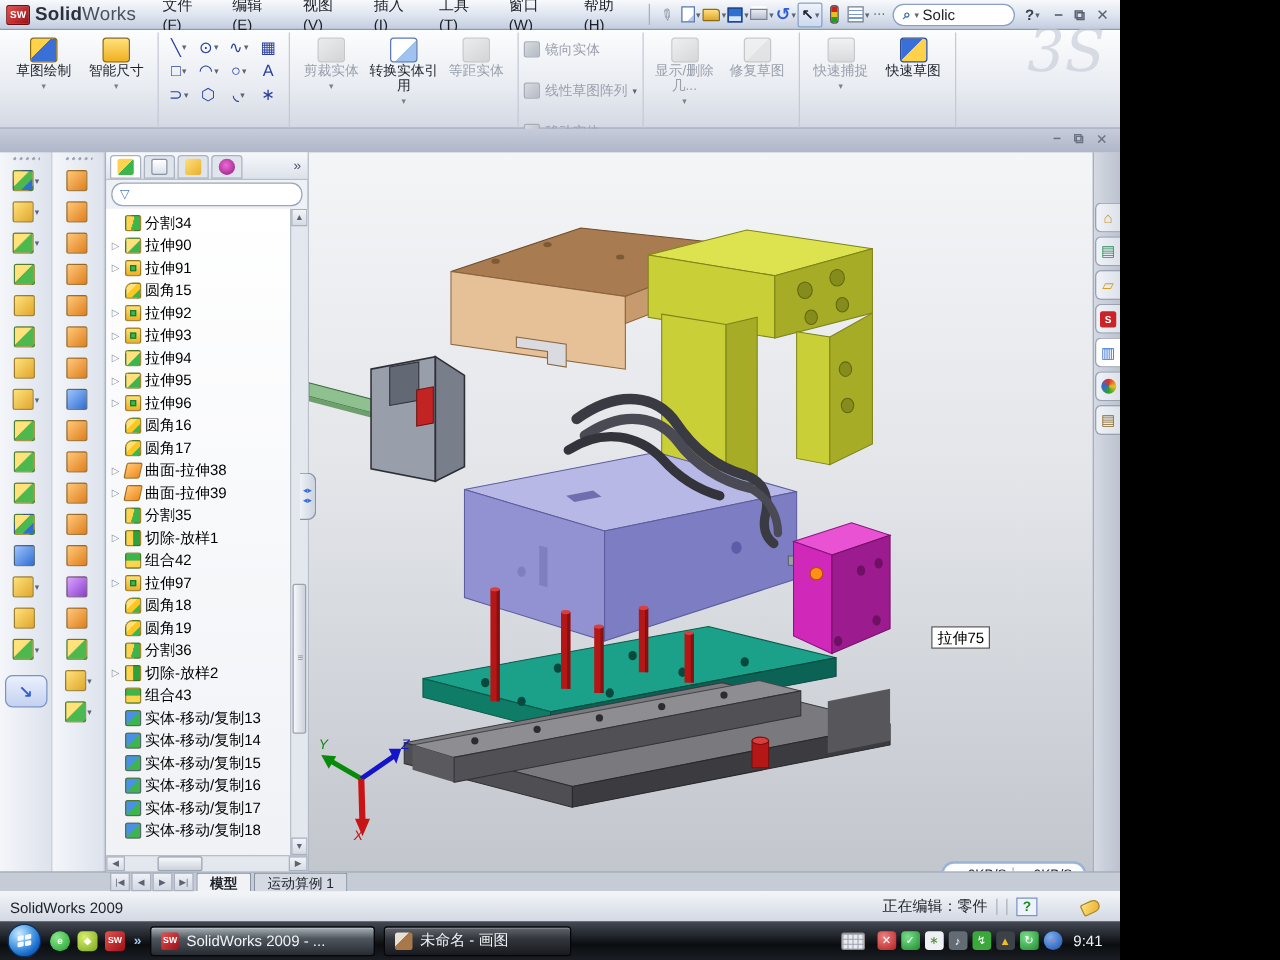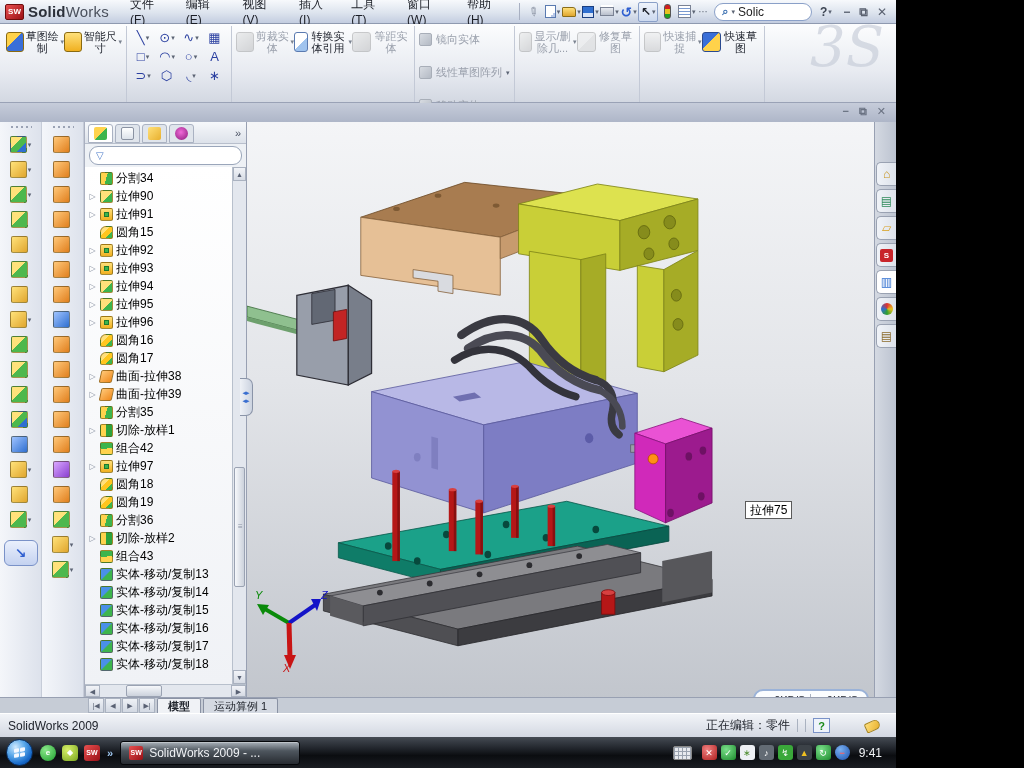--- a/index.html
+++ b/index.html
@@ -28,40 +28,40 @@
 .mini-tl{width:7px;height:15px;border-radius:3px;border:1px solid #555;background:linear-gradient(#d02020 0 33%,#e8c020 33% 66%,#20a020 66%)}
 .mini-opts{width:13px;height:13px;background:repeating-linear-gradient(#fff 0 2px,#7a9ad0 2px 3px);border:1px solid #7a8294}
 .overflow-lbl{color:#6a7282;font-size:10px;padding:0 2px}
 .searchbox{display:flex;align-items:center;gap:3px;background:#fff;border:1px solid #8aa0c8;border-radius:9px;height:18px;padding:0 7px;width:100px;margin:0 4px;color:#222}
 .search-mag{color:#3a6fb0;font-size:11px;font-weight:bold}
 .win-ctl{display:flex;gap:9px;margin:0 4px 0 8px;color:#5a6170;font-weight:bold;font-size:12px}
 
 
 .ribbon{position:relative;height:79px;background:linear-gradient(#fcfdfe,#e8ebf1 60%,#d3d8e2);border-bottom:1px solid #9aa2b6;display:flex;align-items:stretch;padding:2px 0 0 2px}
 .rgroup{display:flex;align-items:flex-start;padding:2px 4px 0;border-right:1px solid #c3c9d6}
-.rbtn{width:58px;display:flex;flex-direction:row;align-items:center;gap:1px;font-size:11px;line-height:12px;text-align:center;color:#1e222c;padding-top:2px}
+.rbtn{width:58px;display:flex;flex-direction:column;align-items:center;gap:1px;font-size:11px;line-height:12px;text-align:center;color:#1e222c;padding-top:2px}
 .rbtn.disabled{color:#9aa0ac}
 .rbtn.disabled .bigicon{opacity:.45;filter:grayscale(.9)}
 .bigicon{width:22px;height:20px;border-radius:3px;border:1px solid #8a8f9c}
 .bi-sketch{background:linear-gradient(135deg,#ffd24a 42%,#3a6fd8 42%);border-color:#8a6a10}
 .bi-dim{background:linear-gradient(#ffe07a,#f0b020);border-color:#8a6a10}
 .bi-trim{background:linear-gradient(135deg,#d8dce4,#aab0ba)}
 .bi-convert{background:linear-gradient(135deg,#ffffff 55%,#9fc3ee 55%);border-color:#5a7ab0}
 .bi-offset{background:linear-gradient(135deg,#d8dce4,#aab0ba)}
 .bi-dispdel{background:linear-gradient(135deg,#e0e4ea,#b0b6c0)}
 .bi-repair{background:linear-gradient(135deg,#e0e4ea 50%,#c8ced8 50%)}
 .bi-snaps{background:linear-gradient(#e4e8ee,#b8bec8)}
 .bi-rapid{background:linear-gradient(135deg,#3a6fd8 45%,#ffd24a 45%);border-color:#2a4a90}
 .ddrow{font-size:7px;color:#7a8290}
 .sketchgrid{display:grid;grid-template-columns:repeat(4,24px);grid-auto-rows:19px;align-content:start;padding-top:4px;color:#2a3fa0;font-size:13px}
 .sg-item{display:flex;align-items:center;justify-content:center;gap:1px}
 .rstack{display:flex;flex-direction:column;gap:18px;padding-top:6px}
 .rstack-row{display:flex;align-items:center;gap:4px;color:#9aa0ac;font-size:11px;white-space:nowrap}
 .rstack-ic{width:13px;height:13px;border:1px solid #a8aeb8;background:linear-gradient(135deg,#d8dce2,#b4bac4);border-radius:2px}
-.watermark{position:absolute;right:12px;top:-10px;font-size:56px;font-style:italic;font-family:"DejaVu Serif",serif;color:#c6ccd8;opacity:.65}
+.watermark{position:absolute;right:12px;top:-10px;font-size:47px;font-style:italic;font-family:"DejaVu Serif",serif;color:#c6ccd8;opacity:.65}
 
 
 .cmdtabs{height:19px;display:flex;align-items:flex-end;background:linear-gradient(#c6ccda,#aeb6c8);padding-left:4px;position:relative}
 .ctab{padding:1px 12px 0;margin-right:1px;border:1px solid #6e7688;border-bottom:none;background:linear-gradient(#d8dce6,#c2c8d4);border-radius:3px 3px 0 0;color:#20242e;height:17px}
 .ctab.active{background:linear-gradient(#f4f6f9,#e2e6ee);height:19px}
 .docctl{position:absolute;right:10px;top:2px;display:flex;gap:10px;color:#6a7282;font-size:11px;font-weight:bold}
 
 
 .main{display:flex;height:575px;position:relative}
 .ltb{width:85px;display:flex;border-right:1px solid #aab0c0}
@@ -941,20 +941,24 @@
         <span class="ql-ic ql-sw" title="solidworks-quicklaunch-icon">SW</span>
       </span>
     <span class="ql-more">»</span>
     <span style="display:flex;gap:7px">
 
         <span class="task on">
           <span class="task-sw">SW</span>
           <span>SolidWorks 2009 - ...</span>
         </span>
 
+        <span class="task off">
+          <span class="task-paint"></span>
+          <span>未命名 - 画图</span>
+        </span>
       </span>
     <span class="tray">
       <span class="kbd-ic"></span>
       <span style="display:flex;gap:4px">
 
       <span class="tray-ic tray-red" title="security-shield-icon">✕</span>
           <span class="tray-ic tray-green" title="safety-shield-icon">✓</span>
           <span class="tray-ic tray-light" title="update-gear-icon">∗</span>
           <span class="tray-ic tray-gray" title="volume-icon">♪</span>
           <span class="tray-ic tray-lime" title="usb-device-icon">↯</span>

